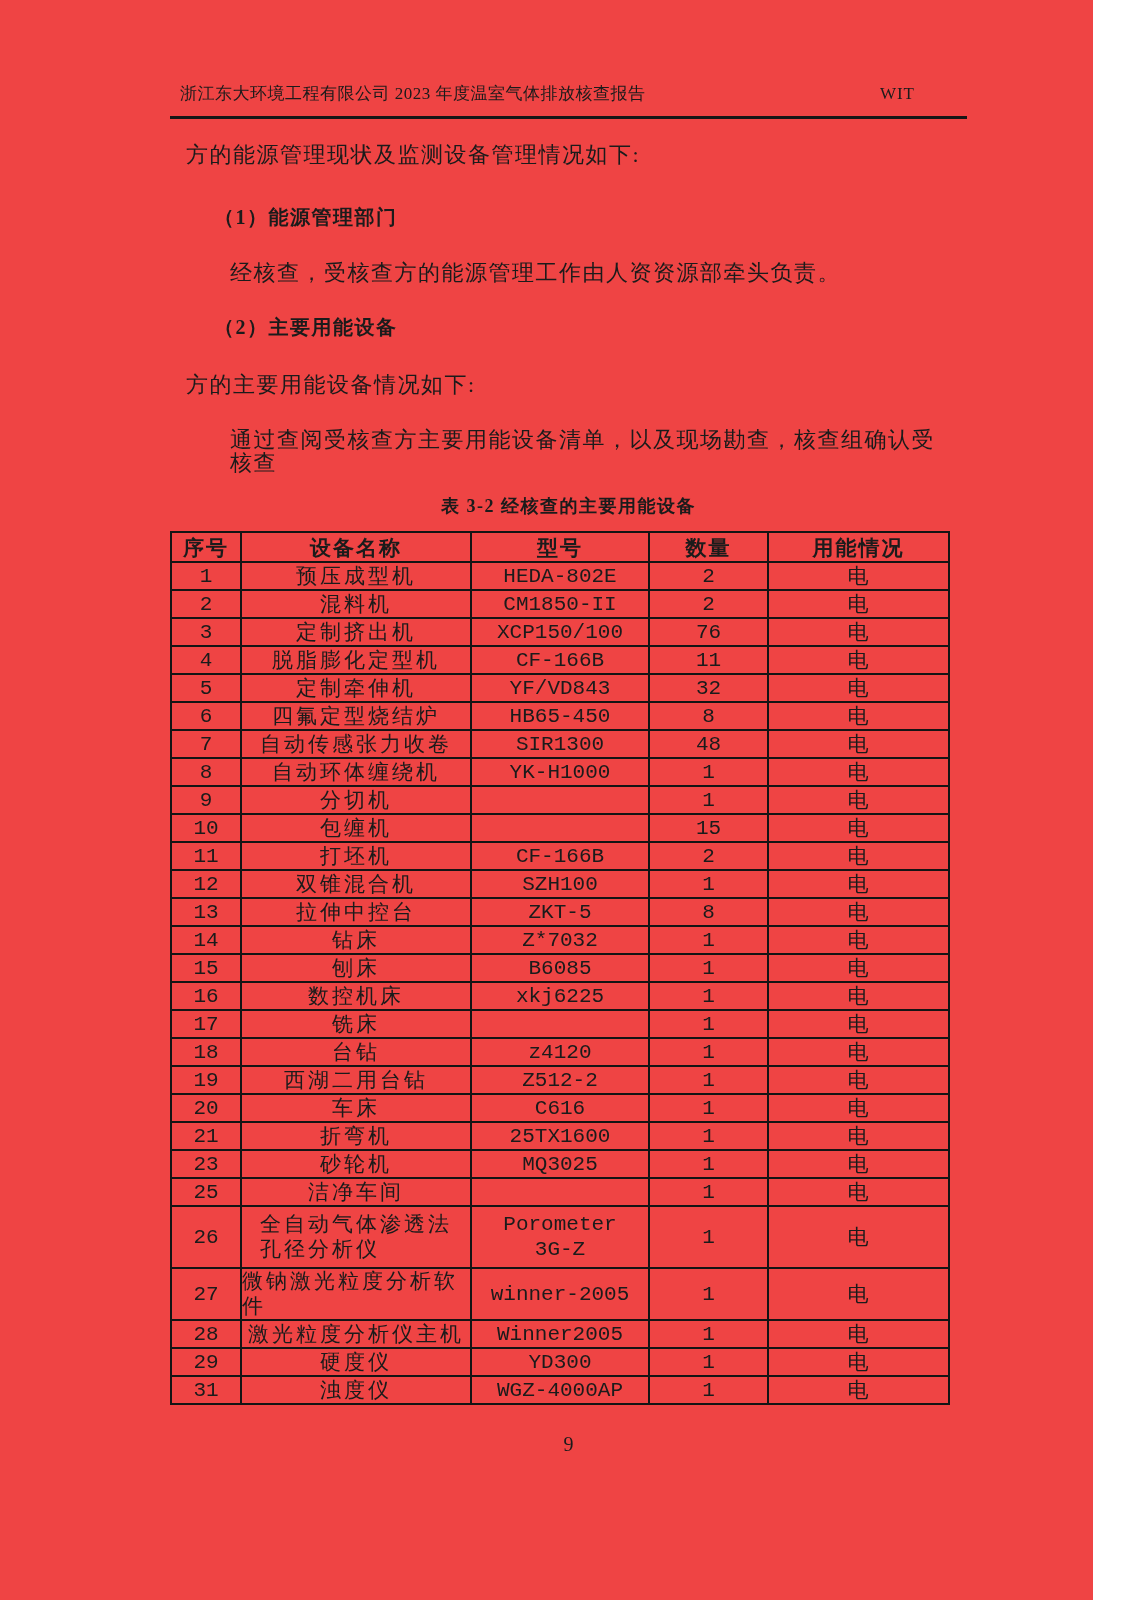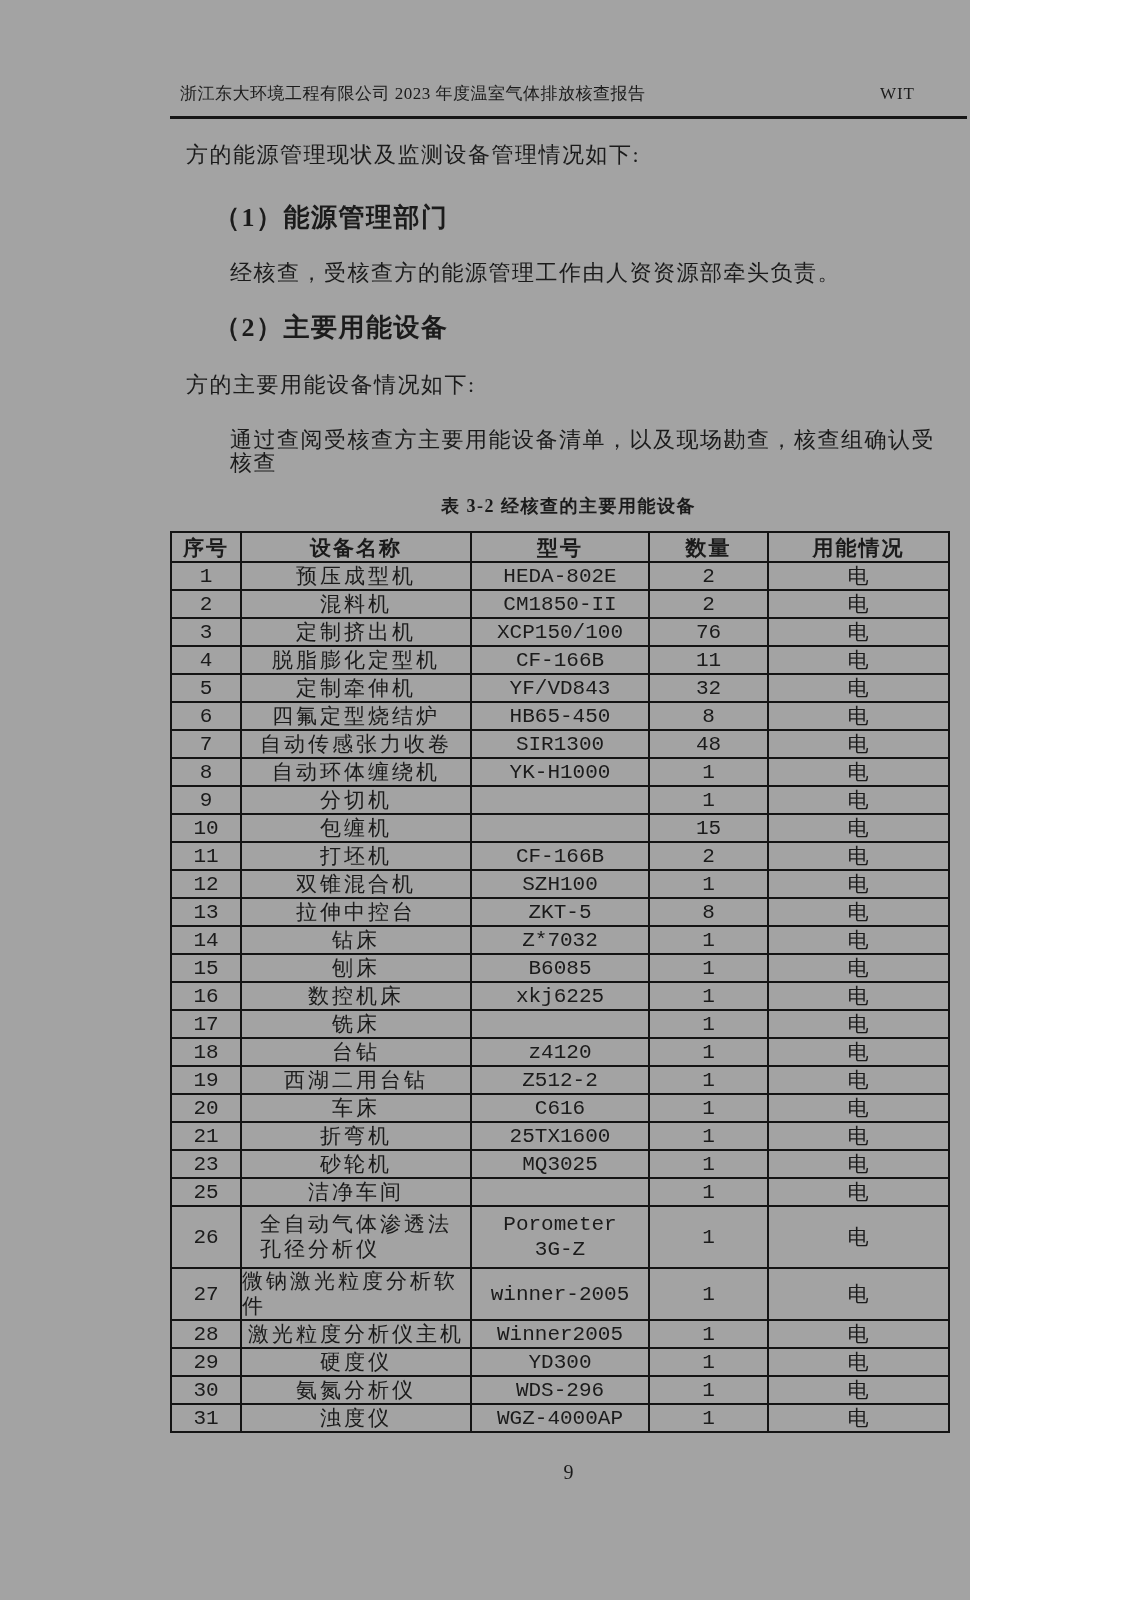--- a/index.html
+++ b/index.html
@@ -1,39 +1,39 @@
 <!DOCTYPE html>
 <html><head>
 <meta charset="utf-8">
 <style>
   html,body { margin:0; padding:0; background:#ffffff; }
   .page {
     position:relative;
-    width:970px; height:1600px;
-    background:#a3a3a3;
+    width:1093px; height:1600px;
+    background:#ef4444;
     color:#1b1b1b;
     font-family:"Liberation Serif","DejaVu Serif",serif;
     overflow:hidden;
   }
   .content { margin-left:170px; width:797px; }
 
   .doc-header {
     display:flex; justify-content:space-between; align-items:flex-end;
     padding-top:84px;
     font-size:17px; line-height:20px;
   }
   .doc-header .hdr-title { padding-left:10px; letter-spacing:0.5px; }
   .doc-header .hdr-logo  { margin-right:52px; letter-spacing:1px; }
   .header-rule { border-bottom:3px solid #161616; margin-top:12px; }
 
   .body-line {
     margin:16px; font-size:22px; line-height:23px; letter-spacing:1.5px;
   }
   .p-intro   { margin-top:24px; }
-  .heading   { margin:40px 0 0 0; padding-left:44px; font-size:26px; line-height:23px;
+  .heading   { margin:40px 0 0 0; padding-left:44px; font-size:20px; line-height:23px;
                font-weight:bold; letter-spacing:1.5px; }
   .h2        { margin-top:32px; }
   .p-indent  { padding-left:44px; }
   .p1        { margin-top:32px; }
   .p2a       { margin-top:32px; }
   .p2b       { margin-top:34px; }
 
   .table-title {
     margin-top:20px; text-align:center;
     font-size:18px; font-weight:bold; letter-spacing:1.5px;
@@ -302,27 +302,20 @@
             <td class="col-energy">电</td>
           </tr>
           <tr>
             <td class="col-no">29</td>
             <td class="col-name"><span class="cell-inner">硬度仪</span></td>
             <td class="col-model">YD300</td>
             <td class="col-qty">1</td>
             <td class="col-energy">电</td>
           </tr>
           <tr>
-            <td class="col-no">30</td>
-            <td class="col-name"><span class="cell-inner">氨氮分析仪</span></td>
-            <td class="col-model">WDS-296</td>
-            <td class="col-qty">1</td>
-            <td class="col-energy">电</td>
-          </tr>
-          <tr>
             <td class="col-no">31</td>
             <td class="col-name"><span class="cell-inner">浊度仪</span></td>
             <td class="col-model">WGZ-4000AP</td>
             <td class="col-qty">1</td>
             <td class="col-energy">电</td>
           </tr>
         </tbody>
     </table>
 
     <div class="page-number">9</div>

